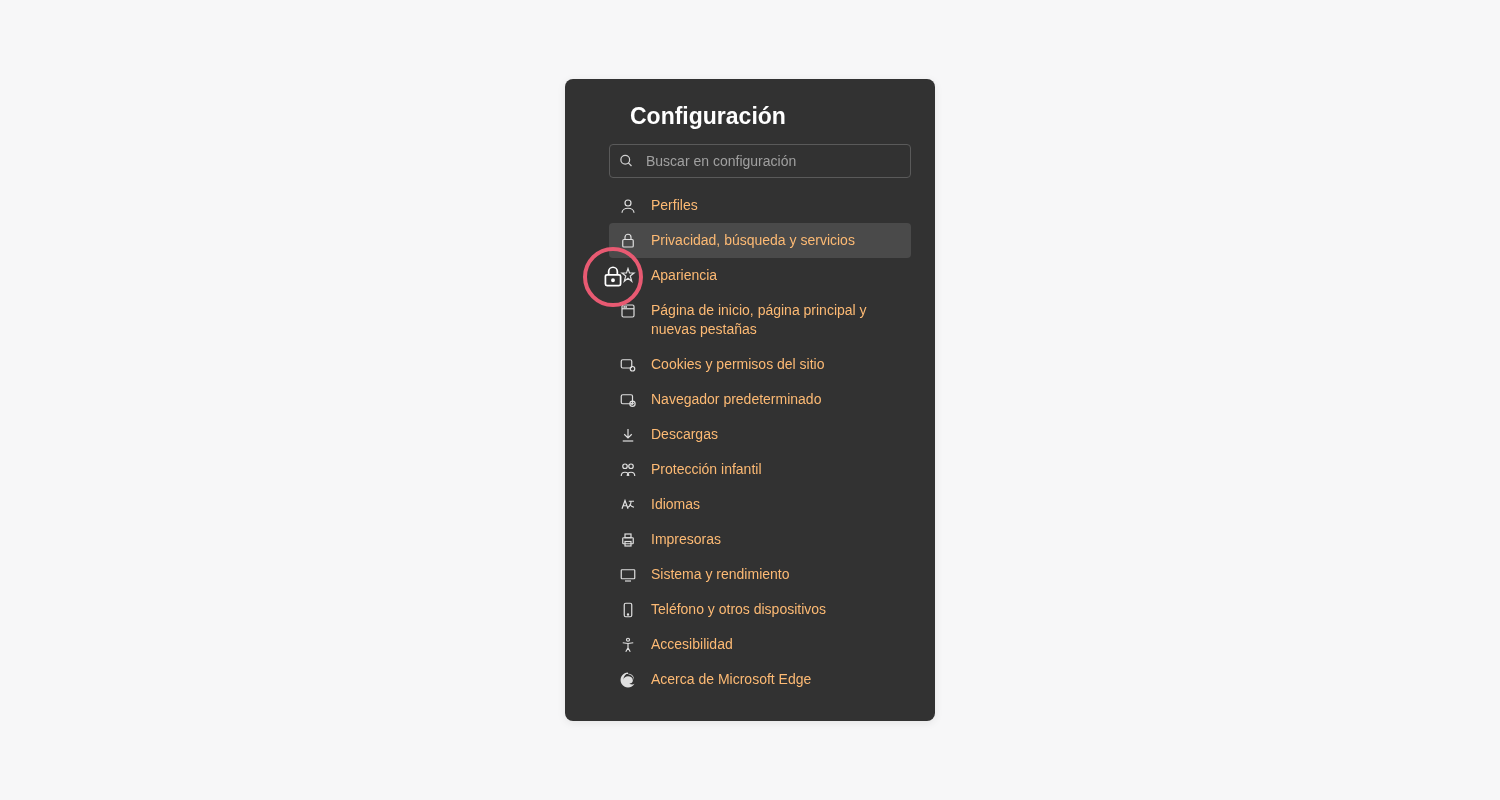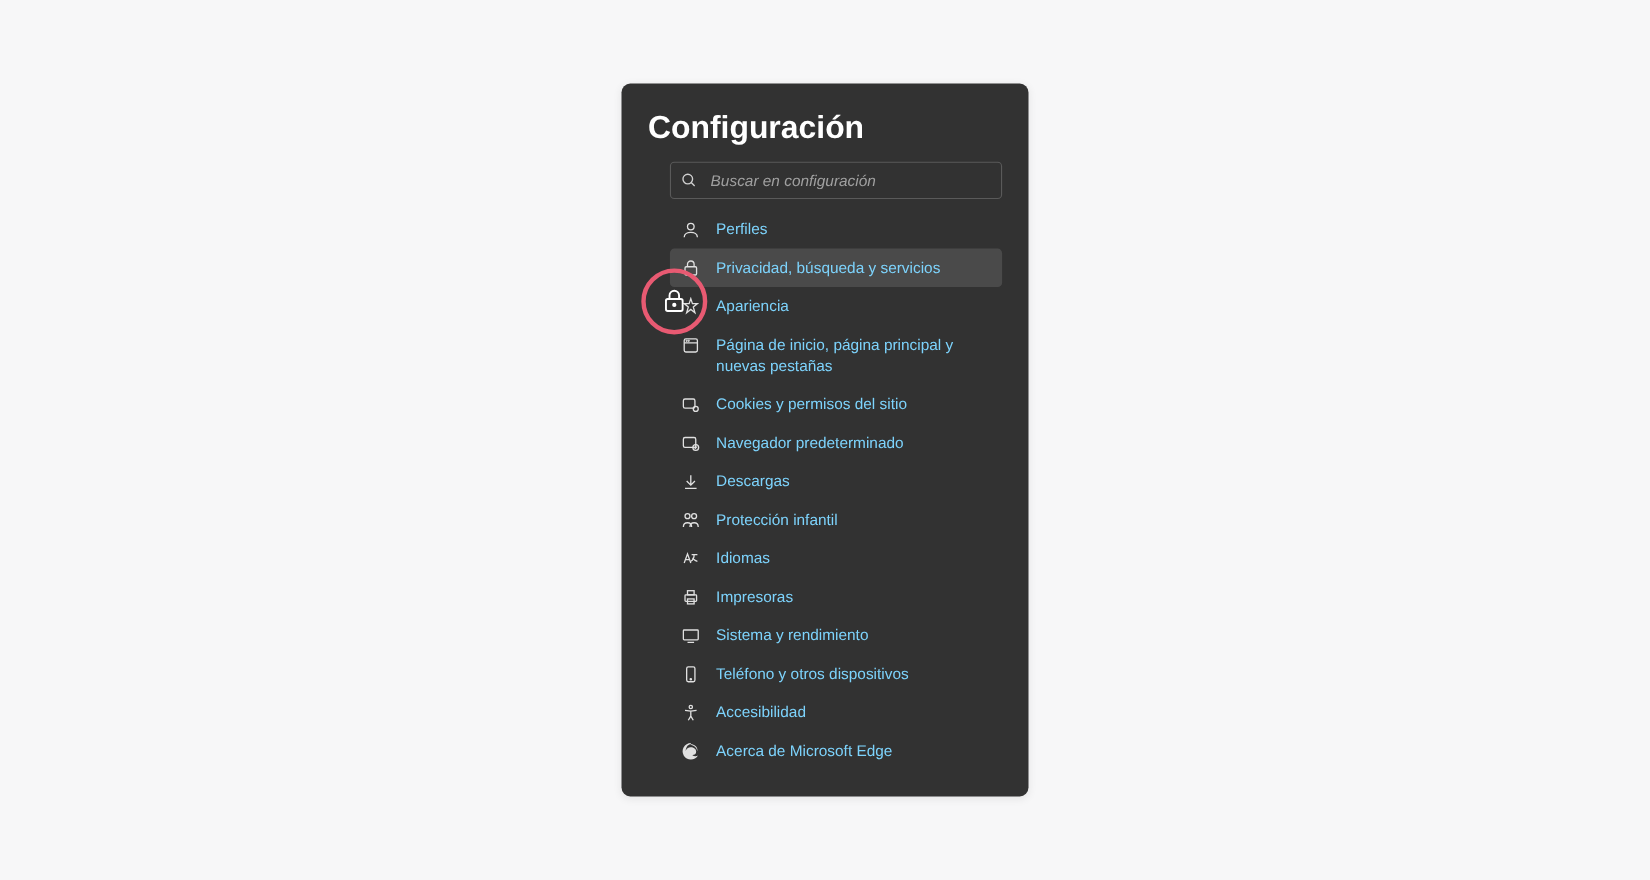--- a/index.html
+++ b/index.html
@@ -16,40 +16,39 @@
     .panel {
       width: 370px;
       background: #323232;
       border-radius: 8px;
       padding: 24px 0 24px 0;
       color: #fff;
       box-shadow: 0 2px 8px rgba(0,0,0,0.08);
       position: relative;
     }
     .panel-title {
-      font-size: 29px;
+      font-size: 23px;
       font-weight: 600;
-      padding: 0 24px 14px 24px;
+      padding: 0 24px 14px 65px;
       color: #fff;
     }
     .search-wrapper {
       margin: 0 24px 10px 44px;
       position: relative;
     }
     .search-input {
       width: 100%;
       background: #323232;
       border: 1px solid #5a5a5a;
       border-radius: 4px;
       height: 34px;
       padding: 0 19px 0 36px;
       color: #d0d0d0;
       font-size: 14px;
       outline: none;
-      font-style: italic;
     }
     .search-input::placeholder { color: #a0a0a0; }
     .search-icon {
       position: absolute;
       left: 10px;
       top: 50%;
       transform: translateY(-50%);
       width: 15px;
       height: 15px;
       color: #d0d0d0;
@@ -59,21 +58,21 @@
       padding: 0 24px 0 44px;
     }
     .menu-item {
       display: flex;
       align-items: flex-start;
       gap: 14px;
       padding: 8px 10px;
       border-radius: 4px;
       cursor: pointer;
       font-size: 14px;
-      color: #7dd3fc;
+      color: #fdba74;
       line-height: 1.35;
     }
     .menu-item.selected {
       background: #4a4a4a;
     }
     .menu-icon {
       width: 18px;
       height: 18px;
       flex-shrink: 0;
       color: #e0e0e0;

